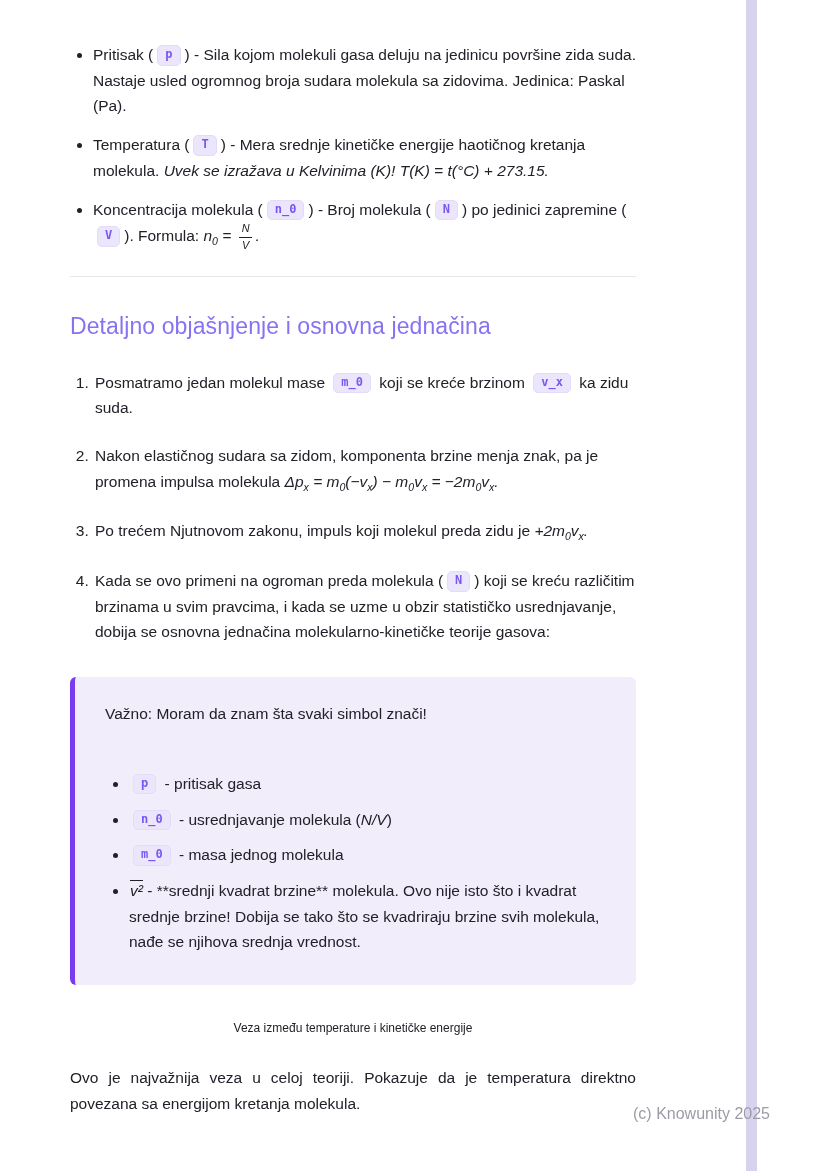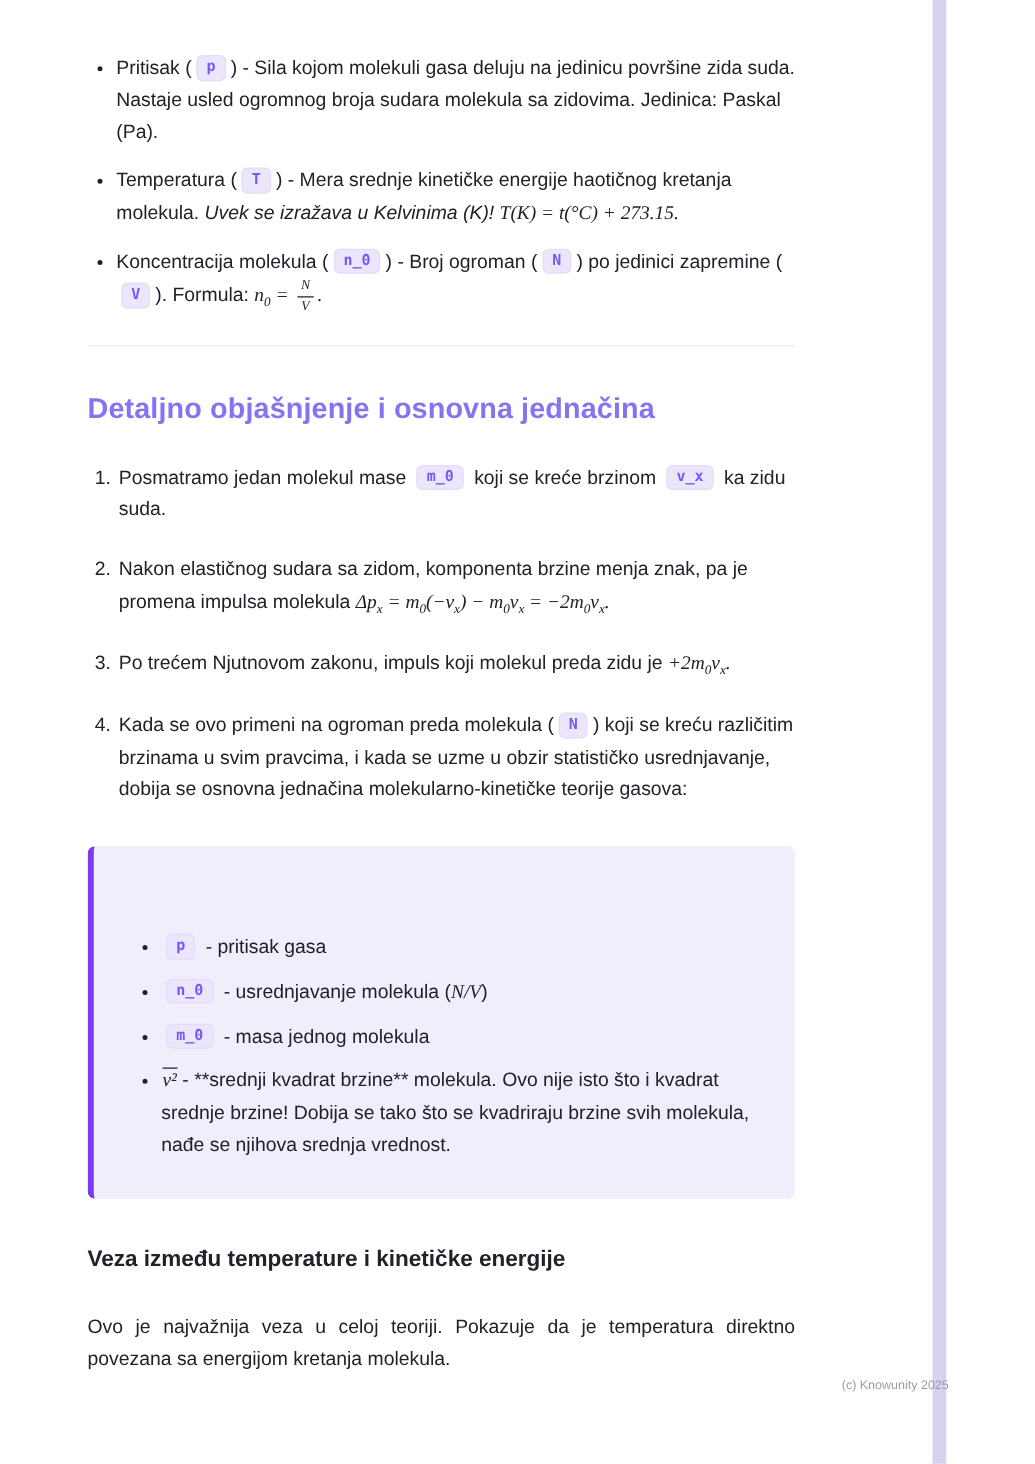--- a/index.html
+++ b/index.html
@@ -19,76 +19,77 @@
     font-family:"DejaVu Sans Mono","Liberation Mono",monospace;
     font-size:12px;font-weight:700;line-height:1.3;
     color:var(--chip-text,#7a57f2);
     background:var(--chip-bg,#ece6fc);
     border:1px solid var(--chip-border,#e3dbfa);
     border-radius:5px;
     padding:1px 7px 2px;
     margin:0 4px;
     vertical-align:2px;
   }
-  .math{font-family:Liberation Serif, serif;font-style:italic;}
+  .math{font-family:Liberation Sans, sans-serif;font-style:italic;}
   .math sub{font-size:0.68em;}
   .frac{display:inline-block;vertical-align:middle;text-align:center;margin:0 3px;}
   .frac .fn{display:block;font-size:0.7em;line-height:1.25;padding:0 3px 1px;border-bottom:1px solid currentColor;}
   .frac .fd{display:block;font-size:0.7em;line-height:1.25;padding:1px 3px 0;}
   .ovl{border-top:1.2px solid currentColor;padding-top:1px;margin-left:1px;}
   ul.def-list{list-style:disc;padding-left:23px;margin-bottom:8px;}
   ul.def-list>li{margin-bottom:13px;}
   hr.divider{border:none;border-top:1px solid var(--divider,#e7e7ec);margin:24px 0 30px;}
-  h1.section-heading{font-size:23px;font-weight:700;color:var(--accent-heading,#8673f2);margin-bottom:24px;letter-spacing:0.1px;}
+  h1.section-heading{font-size:23px;font-weight:400;color:var(--accent-heading,#8673f2);margin-bottom:24px;letter-spacing:0.1px;}
   p.intro{margin-bottom:20px;}
   ol.steps{padding-left:23px;margin-bottom:4px;}
   ol.steps>li{margin-bottom:13px;padding-left:2px;margin-top:22px;}
   .equation{text-align:center;margin:28px 0 34px;font-size:17px;}
   .callout{
     background:var(--callout-bg,#f1edfb);
     border-left:5px solid var(--callout-border,#7a3bf0);
     border-radius:6px;
     padding:24px 30px 20px;
     margin:32px 0 34px;
   }
   .callout-title-line{margin-bottom:14px;}
   ul.callout-list{list-style:disc;padding-left:24px;margin-top:44px;}
   ul.callout-list>li{margin-bottom:10px;}
-  h2.sub-heading{font-size:18px;font-weight:700;margin:32px 0 26px;}
+  h2.sub-heading{font-size:12px;font-weight:400;margin:32px 0 26px;text-align:center;}
   p.para{margin-bottom:25px;}
   p.just{text-align:justify;}
   .scrollbar{position:absolute;top:0;right:71px;width:11px;height:1171px;background:var(--scrollbar,#d8d2ef);}
-  .watermark{position:absolute;right:69px;top:1101px;font-size:10px;color:var(--muted,#9c9ca6);z-index:5;}
+  .watermark{position:absolute;right:58px;top:1101px;font-size:16px;color:var(--muted,#9c9ca6);z-index:5;}
 </style>
 </head>
 <body>
 
 <div class="content">
 
   <ul class="def-list">
     <li><span class="b">Pritisak (</span><span class="chip">p</span><span class="b">)</span><span> - Sila kojom molekuli gasa deluju na jedinicu površine zida suda. Nastaje usled ogromnog broja sudara molekula sa zidovima. Jedinica: Paskal (Pa).</span></li>
     <li><span class="b">Temperatura (</span><span class="chip">T</span><span class="b">)</span><span> - Mera srednje kinetičke energije haotičnog kretanja molekula. </span><span class="em">Uvek se izražava u Kelvinima (K)!</span>
       <span class="math">T(K) = t(°C) + 273.15.</span></li>
-    <li><span class="b">Koncentracija molekula (</span><span class="chip">n_0</span><span class="b">)</span><span> - Broj ogroman (</span><span class="chip">N</span><span>) po jedinici zapremine (</span><span class="chip">V</span><span>). Formula: </span><span class="math">n<sub>0</sub> = <span class="frac"><span class="fn">N</span><span class="fd">V</span></span>.</span></li>
+    <li><span class="b">Koncentracija molekula (</span><span class="chip">n_0</span><span class="b">)</span><span> - Broj molekula (</span><span class="chip">N</span><span>) po jedinici zapremine (</span><span class="chip">V</span><span>). Formula: </span><span class="math">n<sub>0</sub> = <span class="frac"><span class="fn">N</span><span class="fd">V</span></span>.</span></li>
   </ul>
 
   <hr class="divider">
 
   <h1 class="section-heading">Detaljno objašnjenje i osnovna jednačina</h1>
 
 
   <ol class="steps">
     <li><span>Posmatramo jedan molekul mase </span><span class="chip">m_0</span><span> koji se kreće brzinom </span><span class="chip">v_x</span><span> ka zidu suda.</span></li>
     <li><span>Nakon elastičnog sudara sa zidom, komponenta brzine menja znak, pa je promena impulsa molekula </span><span class="math">Δp<sub>x</sub> = m<sub>0</sub>(−v<sub>x</sub>) − m<sub>0</sub>v<sub>x</sub> = −2m<sub>0</sub>v<sub>x</sub>.</span></li>
     <li><span>Po trećem Njutnovom zakonu, impuls koji molekul preda zidu je </span><span class="math">+2m<sub>0</sub>v<sub>x</sub>.</span></li>
     <li><span>Kada se ovo primeni na ogroman preda molekula (</span><span class="chip">N</span><span>) koji se kreću različitim brzinama u svim pravcima, i kada se uzme u obzir statističko usrednjavanje, dobija se </span><span class="b">osnovna jednačina molekularno-kinetičke teorije gasova</span><span>:</span></li>
   </ol>
 
 
   <div class="callout">
+    <p class="callout-title-line"><span class="b">Važno</span><span>: Moram da znam šta svaki simbol znači!</span></p>
     <ul class="callout-list">
       <li><span class="chip">p</span><span> - pritisak gasa</span></li>
       <li><span class="chip">n_0</span><span> - usrednjavanje molekula (</span><span class="math">N/V</span><span>)</span></li>
       <li><span class="chip">m_0</span><span> - masa jednog molekula</span></li>
       <li><span class="math"><span class="ovl">v²</span></span><span> - **srednji kvadrat brzine** molekula. Ovo nije isto što i kvadrat srednje brzine! Dobija se tako što se kvadriraju brzine svih molekula, nađe se njihova srednja vrednost.</span></li>
     </ul>
   </div>
 
   <h2 class="sub-heading">Veza između temperature i kinetičke energije</h2>
 

